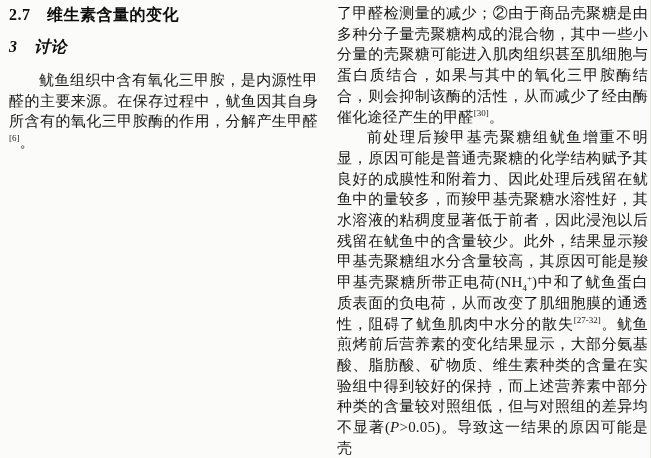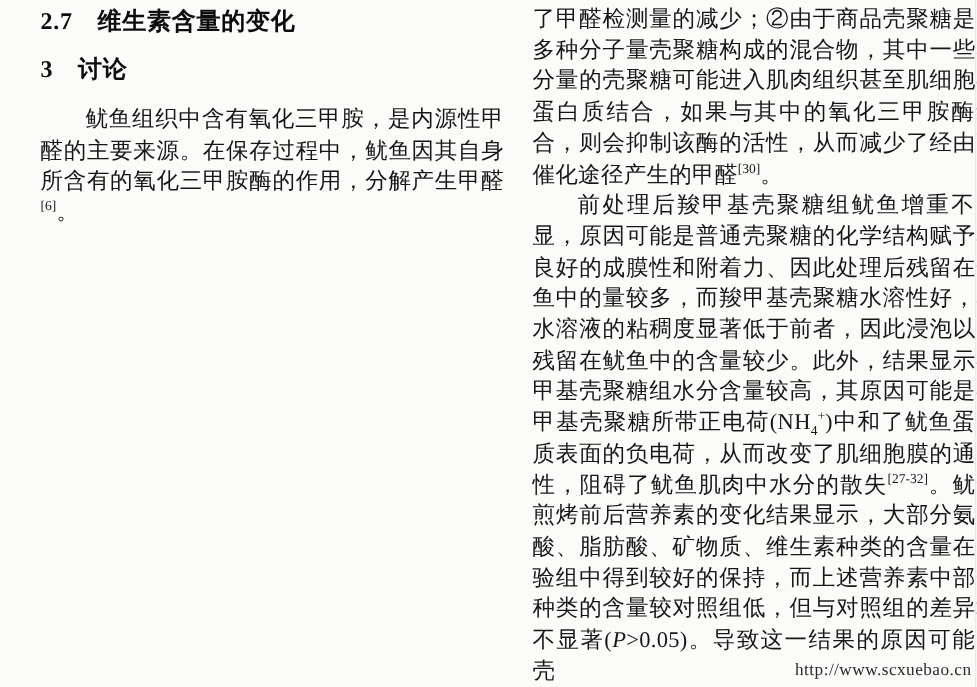--- a/index.html
+++ b/index.html
@@ -9,21 +9,20 @@
     position: relative;
     background: #fbfbfa;
     overflow: hidden;
     font-family: "Liberation Serif", "DejaVu Serif", serif;
     color: #161616;
   }
   .page {
     position: absolute;
     inset: 0;
     border-right: 1px solid #e9e9e6;
-    margin-left: 18px;
   }
   .col {
     position: absolute;
     top: 3px;
     text-align: justify;
     font-size: 15px;
     line-height: 20.7px;
     letter-spacing: 0.2px;
   }
   .col-left  { left: 9px;   width: 309px; }
@@ -31,21 +30,21 @@
   .heading {
     font-size: 16px;
     font-weight: 700;
     margin: 0;
     line-height: 22px;
     text-align: left;
     letter-spacing: 0.5px;
     color: #0d0d0d;
   }
   .heading-top { margin: 1px 0 9px 0; }
-  .heading-mid { margin: 10px 0 12px 0; }
+  .heading-mid { margin: 10px 0 12px 0; font-style: italic; }
   p.para { margin: 0; padding: 0; }
   p.para-indent { text-indent: 2em; }
   .para sup {
     font-size: 9px;
     line-height: 0;
     letter-spacing: 0;
     vertical-align: super;
   }
   .para sub {
     font-size: 9px;
@@ -73,15 +72,14 @@
     <h2 class="heading heading-top">2.7　维生素含量的变化</h2>
     <h2 class="heading heading-mid">3　讨论</h2>
     <p class="para para-indent">鱿鱼组织中含有氧化三甲胺，是内源性甲醛的主要来源。在保存过程中，鱿鱼因其自身所含有的氧化三甲胺酶的作用，分解产生甲醛<sup>[6]</sup>。</p>
   </div>
 
   <div class="col col-right">
     <p class="para">了甲醛检测量的减少；②由于商品壳聚糖是由多种分子量壳聚糖构成的混合物，其中一些小分量的壳聚糖可能进入肌肉组织甚至肌细胞与蛋白质结合，如果与其中的氧化三甲胺酶结合，则会抑制该酶的活性，从而减少了经由酶催化途径产生的甲醛<sup>[30]</sup>。</p>
     <p class="para para-indent">前处理后羧甲基壳聚糖组鱿鱼增重不明显，原因可能是普通壳聚糖的化学结构赋予其良好的成膜性和附着力、因此处理后残留在鱿鱼中的量较多，而羧甲基壳聚糖水溶性好，其水溶液的粘稠度显著低于前者，因此浸泡以后残留在鱿鱼中的含量较少。此外，结果显示羧甲基壳聚糖组水分含量较高，其原因可能是羧甲基壳聚糖所带正电荷(NH<sub>4</sub><sup>+</sup>)中和了鱿鱼蛋白质表面的负电荷，从而改变了肌细胞膜的通透性，阻碍了鱿鱼肌肉中水分的散失<sup>[27-32]</sup>。鱿鱼煎烤前后营养素的变化结果显示，大部分氨基酸、脂肪酸、矿物质、维生素种类的含量在实验组中得到较好的保持，而上述营养素中部分种类的含量较对照组低，但与对照组的差异均不显著(<i>P</i>&gt;0.05)。导致这一结果的原因可能是壳</p>
   </div>
 
-  <div class="footer-url">http://www.scxuebao.cn</div>
 
 </div>
 
 </body></html>

